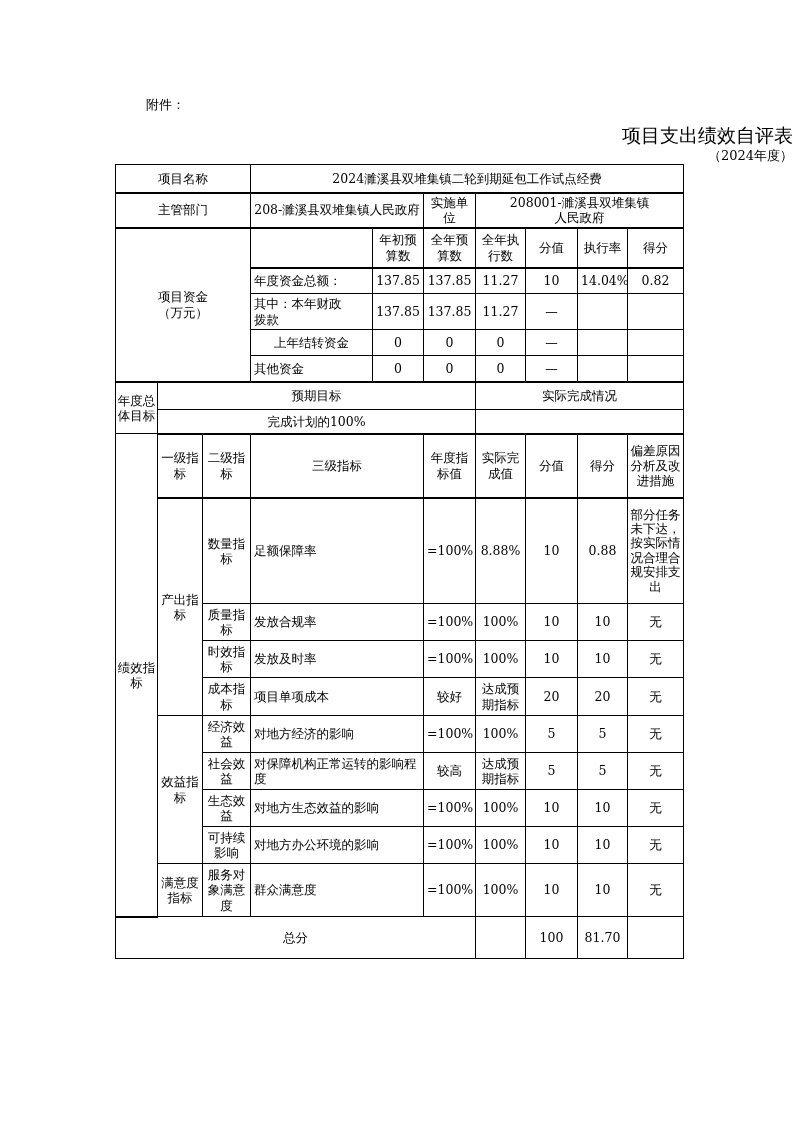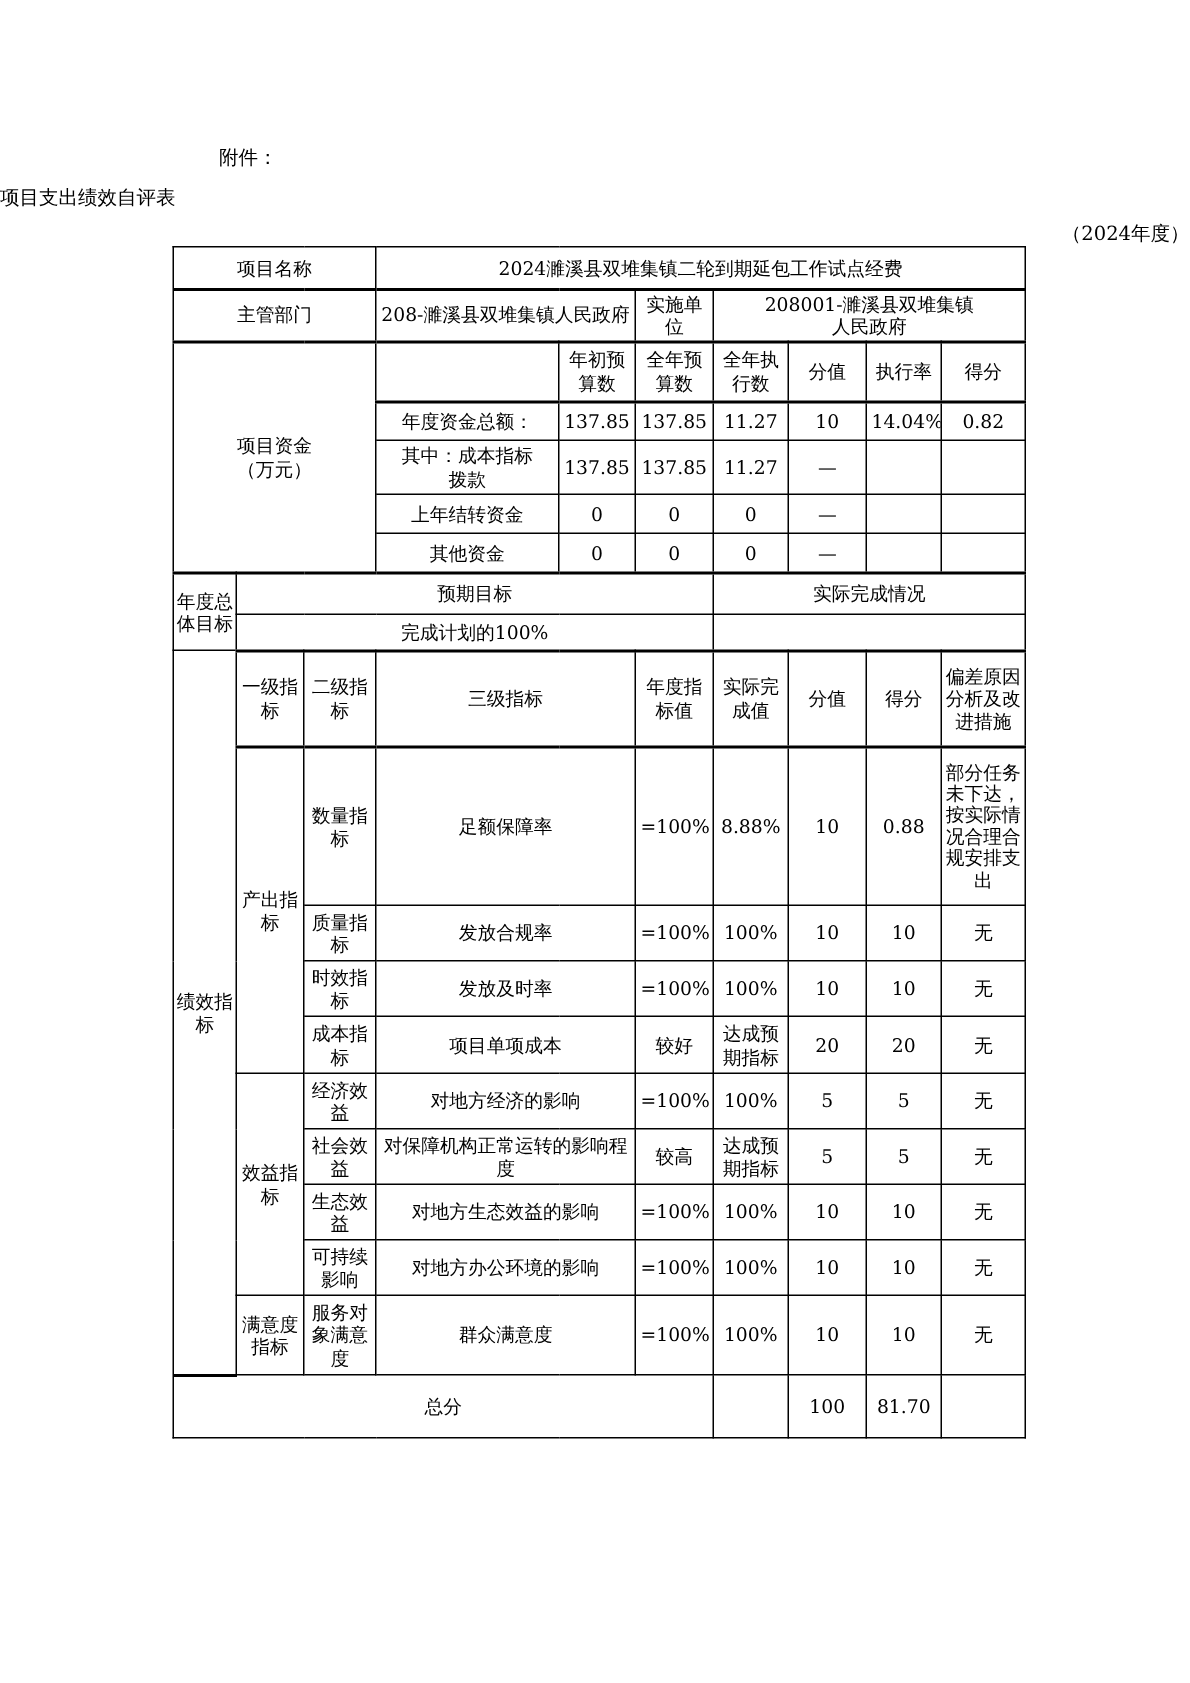--- a/index.html
+++ b/index.html
@@ -3,41 +3,41 @@
 <meta charset="utf-8">
 <style>
   html,body{margin:0;padding:0;background:#fff;}
   body{
     position:relative;
     width:793px;height:1122px;
     font-family:"DejaVu Serif","Liberation Serif",serif;
     color:#000;
   }
   .attachment{position:absolute;left:110px;top:96px;font-size:13px;margin-left:36px;}
-  .doc-title{position:absolute;left:0;top:123px;width:793px;text-align:left;font-size:13px;}
+  .doc-title{position:absolute;left:0;top:123px;width:793px;text-align:right;font-size:19px;}
   .doc-subtitle{position:absolute;left:0;top:147px;width:793px;text-align:right;font-size:13px;}
   table.main{
     position:absolute;left:115px;top:164px;
     width:568px;
     border-collapse:collapse;
     table-layout:fixed;
     border:1px solid #0ea5e9;
   }
   td{
     border:1px solid #000;
     font-size:12.5px;
     line-height:1.22;
     padding:1px 3px;
     text-align:center;
     vertical-align:middle;
     word-break:break-all;
     overflow:hidden;
   }
   tr.thick td{border-bottom-width:2px;}
-  td.left{text-align:center;}
+  td.left{text-align:left;}
   td.pre{white-space:pre-line;}
   td.nw{white-space:nowrap;}
   td.tight{padding-left:1px;padding-right:1px;margin-left:37px;}
   td.note{line-height:1.15;}
 </style>
 </head>
 <body>
 
 <div class="attachment">附件：</div>
 <div class="doc-title">项目支出绩效自评表</div>
@@ -87,21 +87,21 @@
     <td class="left">年度资金总额：</td>
     <td class="nw">137.85</td>
     <td class="nw">137.85</td>
     <td class="nw">11.27</td>
     <td class="nw">10</td>
     <td class="nw">14.04%</td>
     <td class="nw">0.82</td>
   </tr>
 
   <tr style="height:36px">
-    <td class="left pre">其中：成本指标
+    <td class="left pre">其中：本年财政
 拨款</td>
     <td class="nw">137.85</td>
     <td class="nw">137.85</td>
     <td class="nw">11.27</td>
     <td class="nw">—</td>
     <td></td>
     <td></td>
   </tr>
 
   <tr style="height:26px">

